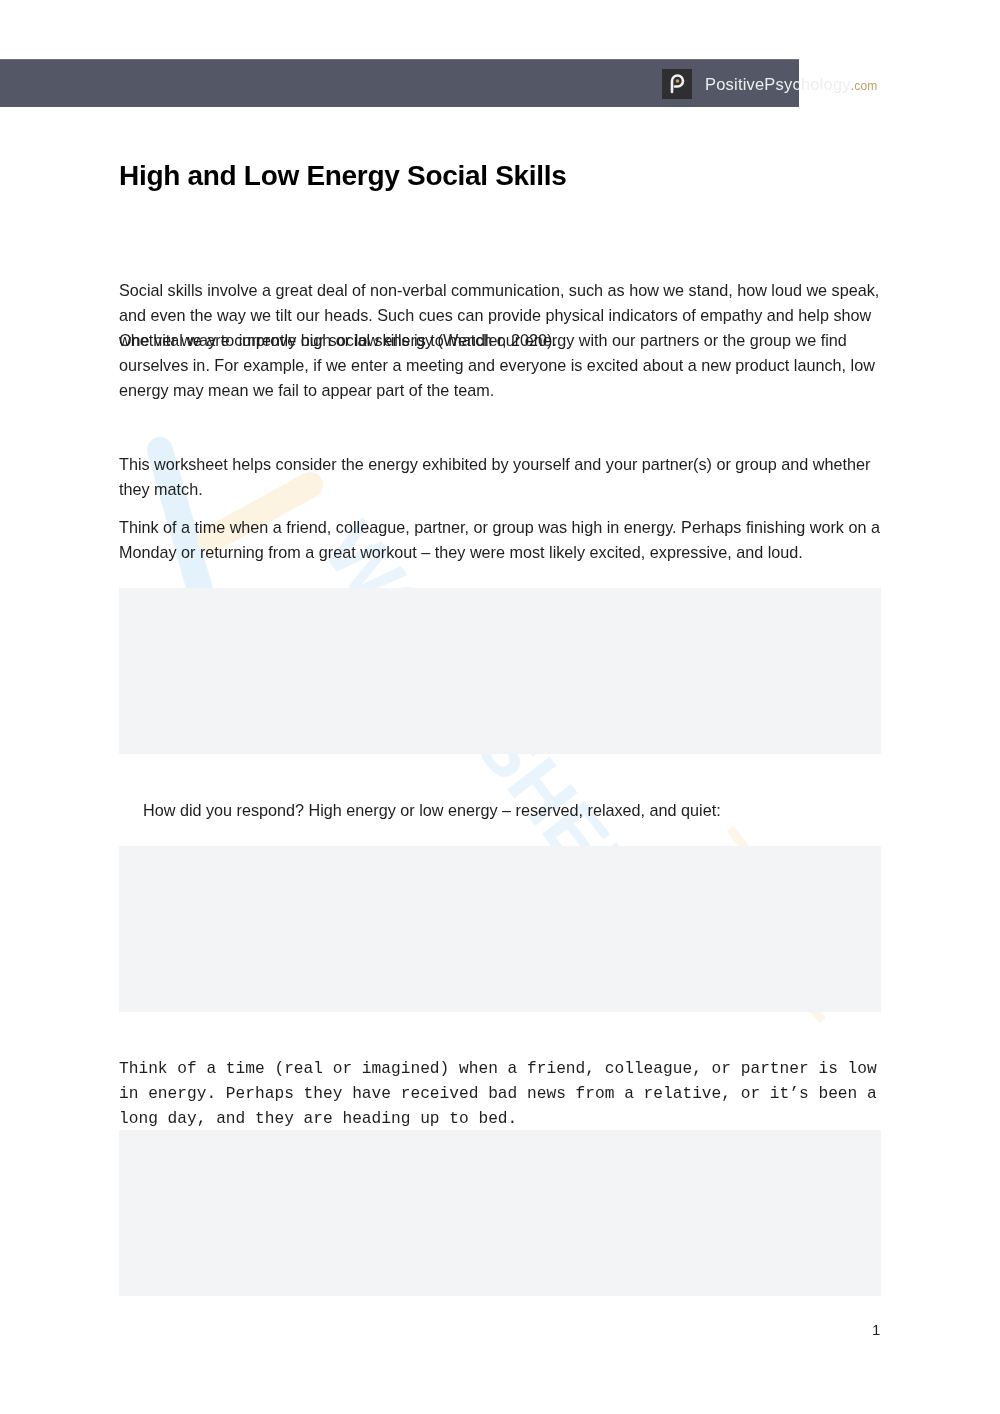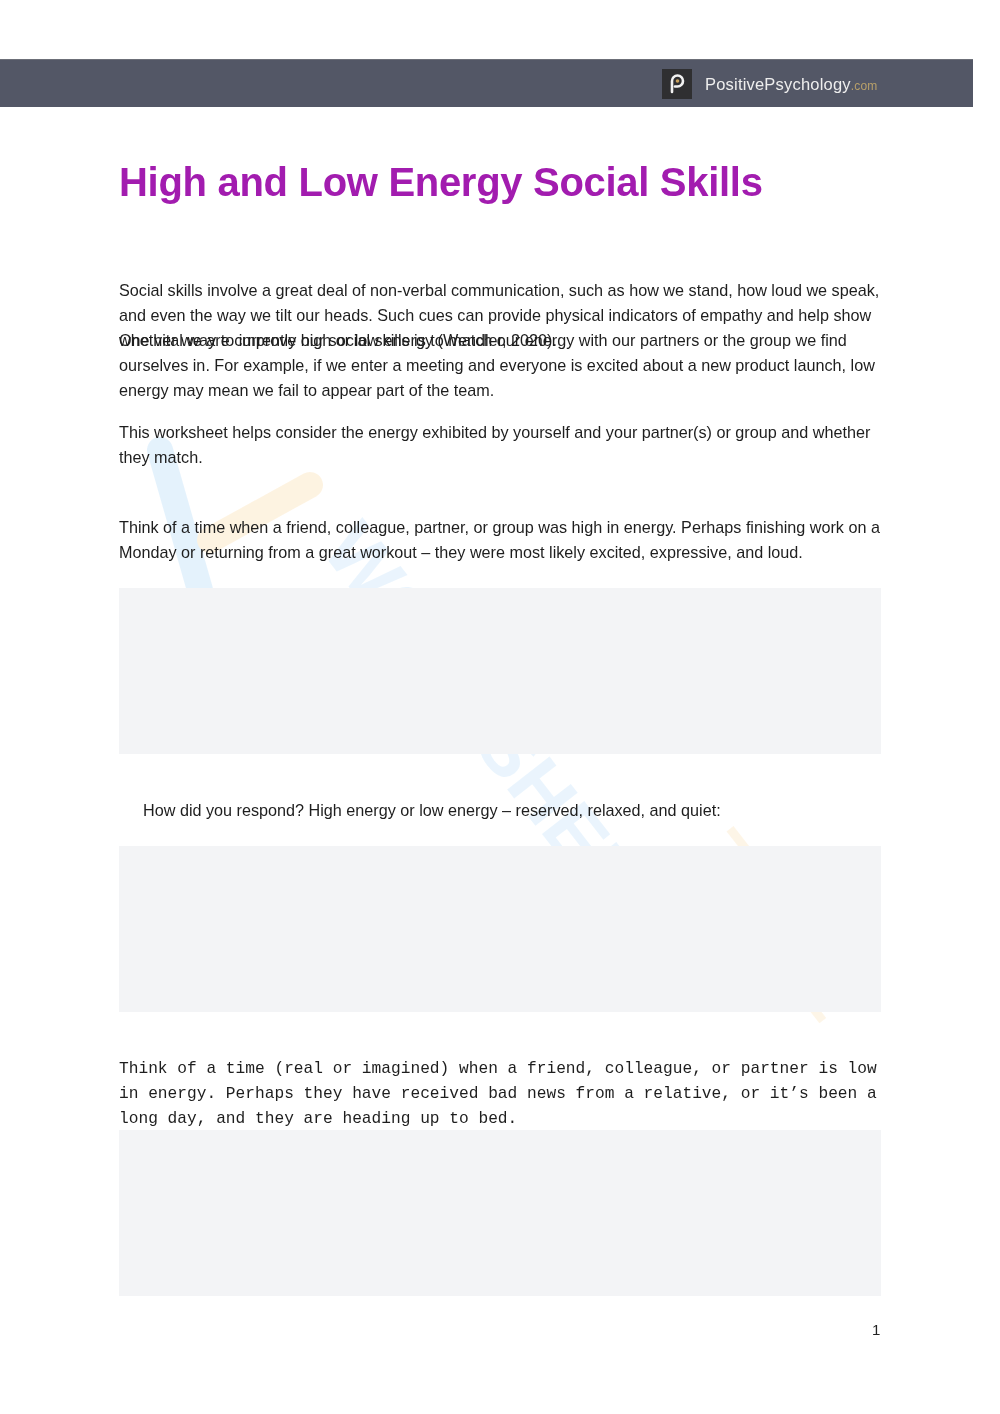--- a/index.html
+++ b/index.html
@@ -1,22 +1,22 @@
 <!DOCTYPE html>
 <html><head>
   <meta charset="utf-8">
   <style>
     html, body { margin: 0; padding: 0; background: #ffffff; }
     body { width: 1000px; height: 1414px; position: relative; overflow: hidden; font-family: "Liberation Sans", sans-serif; color: #1e1e1e; }
-    .header-bar { position: absolute; left: 0; top: 59px; width: 973px; height: 48px; background: #535766; border-top: 1px solid #6c6f78; box-sizing: border-box; }
+    .header-bar { position: absolute; left: 0; top: 59px; width: 799px; height: 48px; background: #535766; border-top: 1px solid #6c6f78; box-sizing: border-box; }
     .logo { position: absolute; left: 662px; top: 9px; display: flex; align-items: center; }
     .logo-mark { width: 30px; height: 30px; background: #2f2f31; display: flex; align-items: center; justify-content: center; }
     .logo-text { margin-left: 13px; font-size: 16.5px; color: #eeeeee; letter-spacing: 0.2px; }
     .logo-text .tld { font-size: 12px; color: #b8a06a; }
-    .title { position: absolute; left: 119px; top: 160px; font-size: 40px; font-weight: bold; color: #a21caf; letter-spacing: -0.3px; margin: 0; }
+    .title { position: absolute; left: 119px; top: 160px; font-size: 28px; font-weight: bold; color: #000000; letter-spacing: -0.3px; margin: 0; }
     .para { position: absolute; left: 119px; width: 762px; font-size: 16.2px; line-height: 25px; margin: 0; color: #1e1e1e; }
     .answer-box { position: absolute; left: 119px; width: 762px; height: 166px; background: #f3f4f6; }
     .page-num { position: absolute; left: 872px; top: 1321px; font-size: 15px; color: #222; }
     .watermark { position: absolute; left: 140px; top: 390px; width: 740px; height: 650px; pointer-events: none; }
   </style>
 </head>
 <body>
 
 <div class="header-bar">
   <div class="logo">
@@ -36,21 +36,21 @@
     <path d="M70 150 L170 95" stroke="#f5a623" stroke-width="26" stroke-linecap="round"></path>
   </g>
   <text x="180" y="160" transform="rotate(52 180 160)" font-family="Liberation Sans, sans-serif" font-weight="bold" font-size="78" fill="#3aa0ee" opacity="0.10">WORKSHEET</text>
   <text x="548" y="465" transform="rotate(52 548 465)" font-family="Liberation Sans, sans-serif" font-weight="bold" font-size="78" fill="#f5a623" opacity="0.10">ZONE</text>
 </svg>
 
 <h1 class="title">High and Low Energy Social Skills</h1>
 
 <p class="para" style="top:258px;margin-top:20px;">Social skills involve a great deal of non-verbal communication, such as how we stand, how loud we speak, and even the way we tilt our heads. Such cues can provide physical indicators of empathy and help show whether we are currently high or low energy (Wendler, 2020).</p>
 <p class="para" style="top:328px;">One vital way to improve our social skills is to match our energy with our partners or the group we find ourselves in. For example, if we enter a meeting and everyone is excited about a new product launch, low energy may mean we fail to appear part of the team.</p>
-<p class="para" style="top:420px;">This worksheet helps consider the energy exhibited by yourself and your partner(s) or group and whether they match.</p>
+<p class="para" style="top:452px;">This worksheet helps consider the energy exhibited by yourself and your partner(s) or group and whether they match.</p>
 
 <p class="para" style="top:515px;">Think of a time when a friend, colleague, partner, or group was high in energy. Perhaps finishing work on a Monday or returning from a great workout – they were most likely excited, expressive, and loud.</p>
 <div class="answer-box" style="top:588px;"></div>
 
 <p class="para" style="top:798px;margin-left:24px;">How did you respond? High energy or low energy – reserved, relaxed, and quiet:</p>
 <div class="answer-box" style="top:846px;"></div>
 
 <p class="para" style="top:1057px;font-family:Liberation Mono, monospace;">Think of a time (real or imagined) when a friend, colleague, or partner is low in energy. Perhaps they have received bad news from a relative, or it’s been a long day, and they are heading up to bed.</p>
 <div class="answer-box" style="top:1130px;"></div>
 

